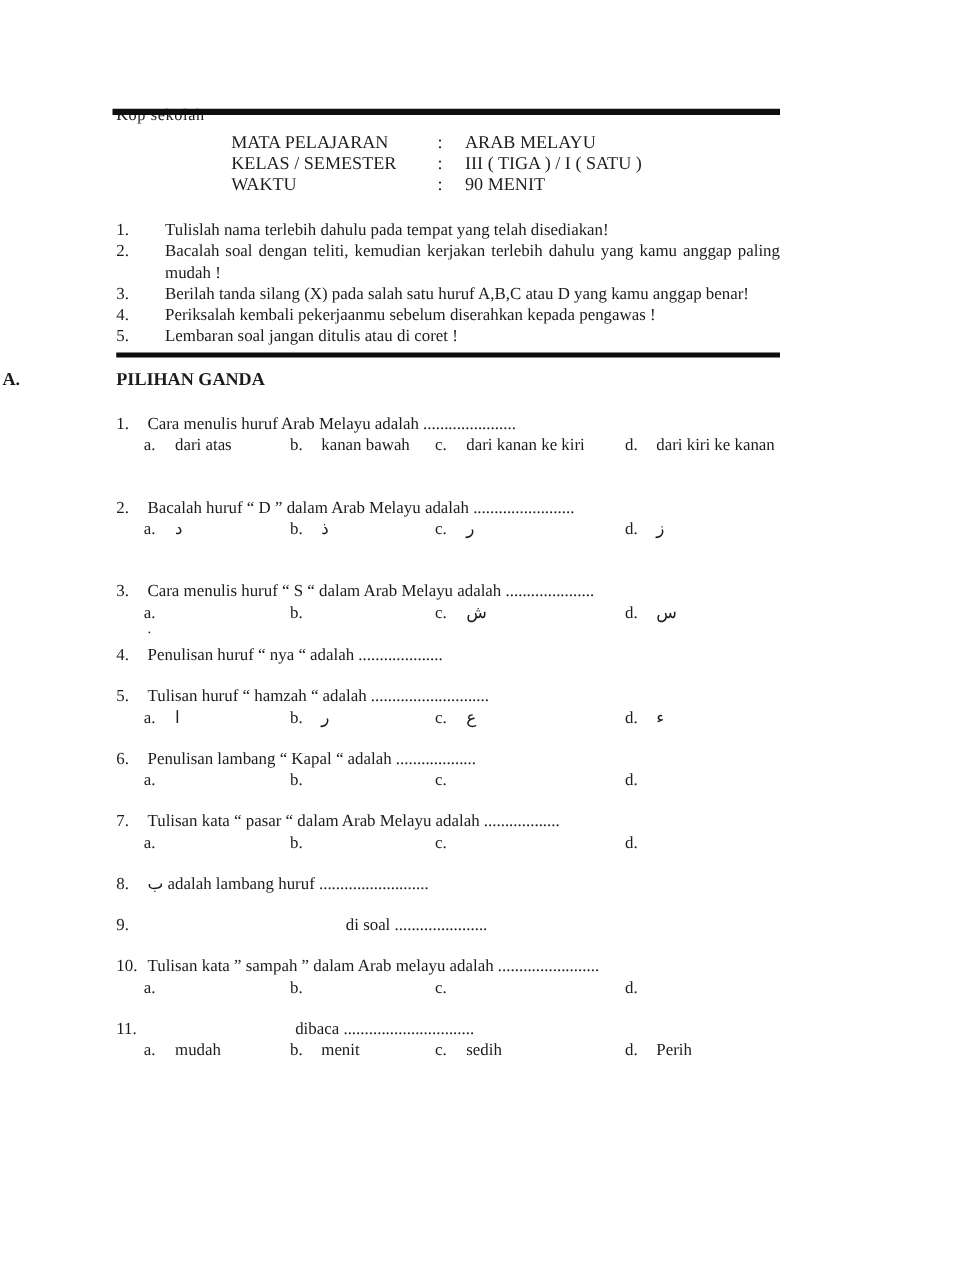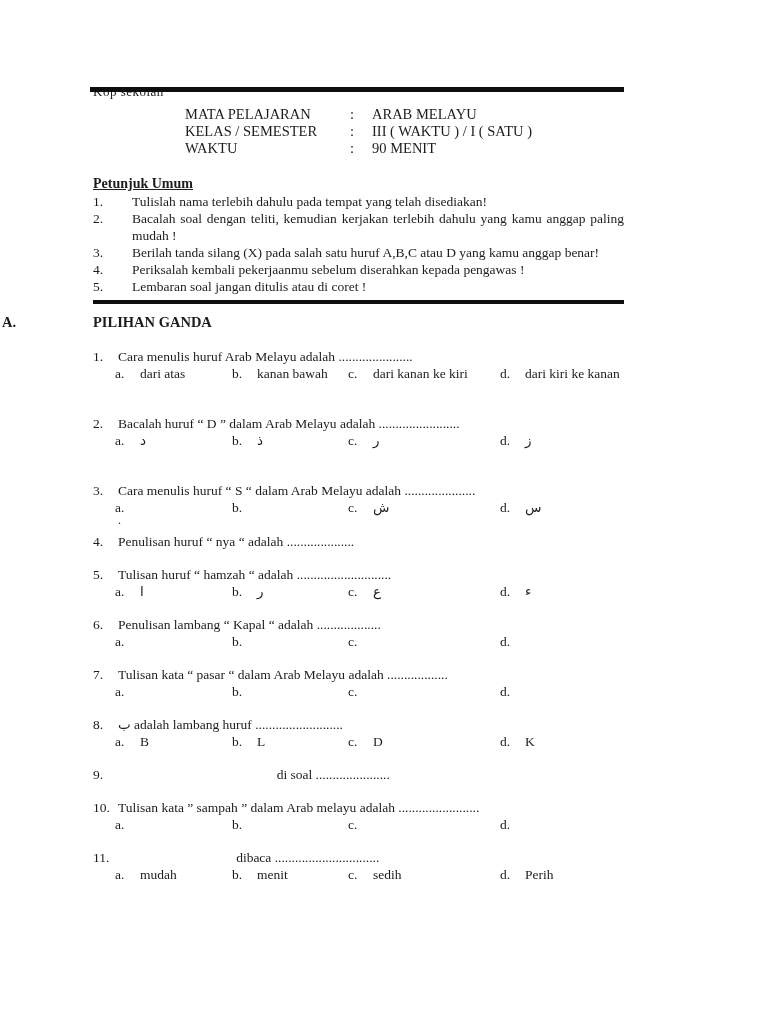--- a/index.html
+++ b/index.html
@@ -56,31 +56,30 @@
 
   <div class="meta">
     <div class="meta-row">
       <span class="meta-label">MATA PELAJARAN</span>
       <span class="meta-colon">:</span>
       <span class="meta-value">ARAB MELAYU</span>
     </div>
     <div class="meta-row">
       <span class="meta-label">KELAS / SEMESTER</span>
       <span class="meta-colon">:</span>
-      <span class="meta-value">III ( WAKTU ) / I ( SATU )</span>
+      <span class="meta-value">III ( TIGA ) / I ( SATU )</span>
     </div>
     <div class="meta-row">
       <span class="meta-label">WAKTU</span>
       <span class="meta-colon">:</span>
       <span class="meta-value">90 MENIT</span>
     </div>
   </div>
 
   <div class="instructions">
-    <div class="inst-title">Petunjuk Umum</div>
     <div class="inst-item">
       <span class="inst-no">1.</span>
       <span class="inst-text">Tulislah nama terlebih dahulu pada tempat yang telah disediakan!</span>
     </div>
     <div class="inst-item">
       <span class="inst-no">2.</span>
       <span class="inst-text">Bacalah soal dengan teliti, kemudian kerjakan terlebih dahulu yang kamu anggap paling mudah !</span>
     </div>
     <div class="inst-item">
       <span class="inst-no">3.</span>
@@ -189,26 +188,20 @@
         <span class="opt"><span class="opt-key">c.</span><span class="opt-val"></span></span>
         <span class="opt"><span class="opt-key">d.</span><span class="opt-val"></span></span>
       </div>
     </div>
 
     <div class="q">
       <div class="q-line">
         <span class="q-no">8.</span>
         <span class="q-text">ب adalah lambang huruf ..........................</span>
       </div>
-      <div class="q-opts">
-        <span class="opt"><span class="opt-key">a.</span><span class="opt-val">B</span></span>
-        <span class="opt"><span class="opt-key">b.</span><span class="opt-val">L</span></span>
-        <span class="opt"><span class="opt-key">c.</span><span class="opt-val">D</span></span>
-        <span class="opt"><span class="opt-key">d.</span><span class="opt-val">K</span></span>
-      </div>
     </div>
 
     <div class="q">
       <div class="q-line">
         <span class="q-no">9.</span>
         <span class="q-text">                                               di soal ......................</span>
       </div>
     </div>
 
     <div class="q">

